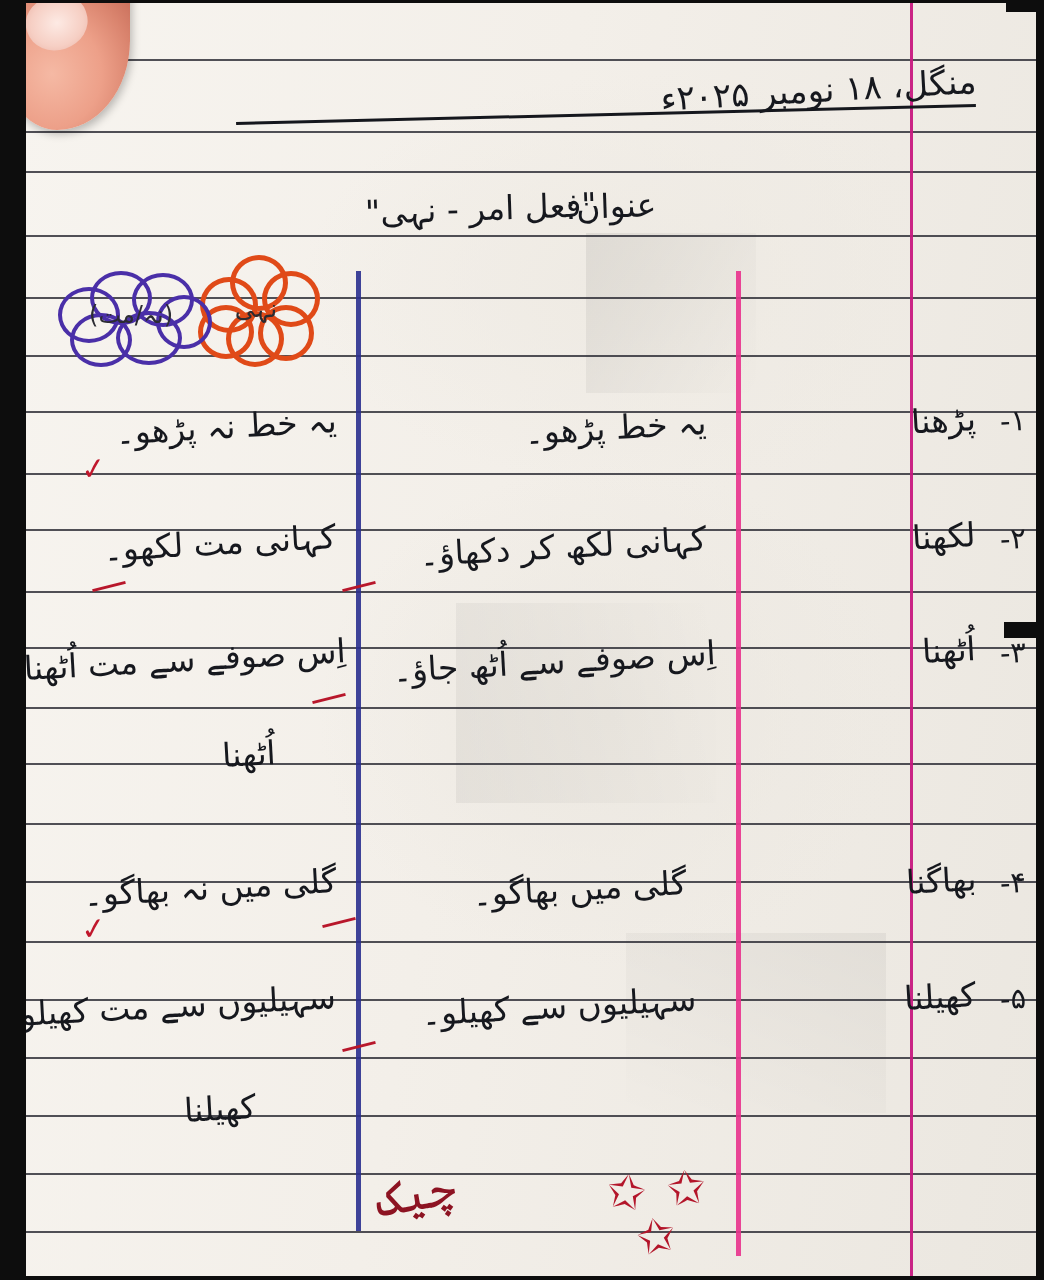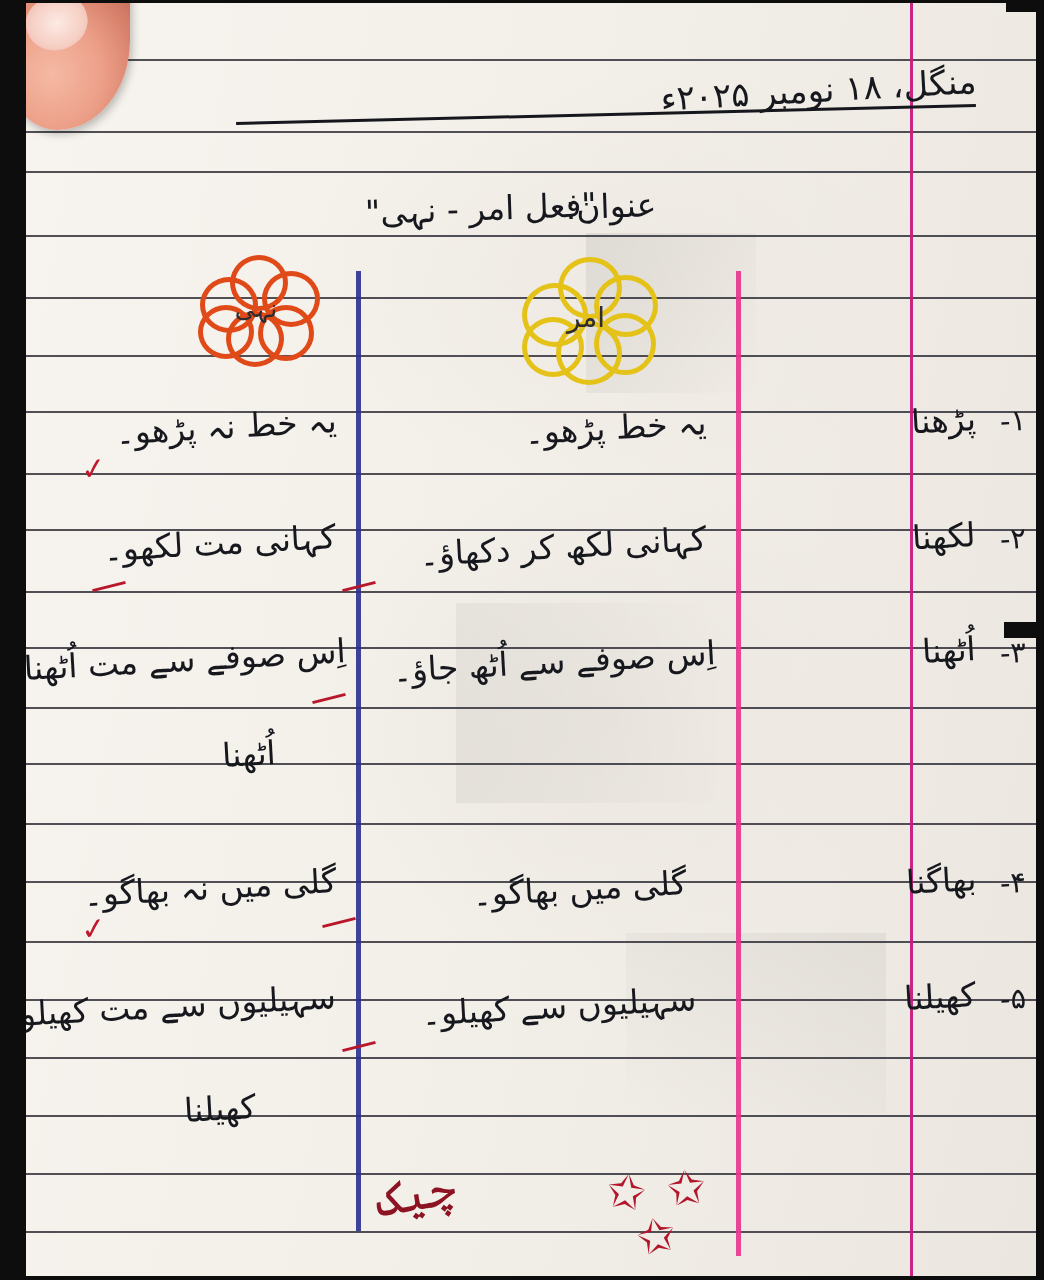--- a/index.html
+++ b/index.html
@@ -229,44 +229,44 @@
     <div class="vline magenta-mid"></div>
     <div class="vline blue-mid"></div>
 
     <div class="hw hd-date slant ink-black" style="right:60px; top:58px;">منگل، ۱۸ نومبر ۲۰۲۵ء</div>
     <div class="underline-head" style="right:60px; top:110px; width:740px;"></div>
 
     <div class="hw hd-title slant-s ink-black" style="right:380px; top:182px;">عنوان:</div>
     <div class="hw hd-title slant-s ink-black" style="right:440px; top:182px;">"فعل امر - نہی"</div>
 
 
-    <div class="flower" style="right:380px; top:252px; width:140px; height:125px;">
-      <div class="petals">
-        <span style="left:6px;  top:28px; width:56px; height:54px; border-width:5px; border-color:#e5c218;"></span>
-        <span style="left:42px; top:2px;  width:54px; height:52px; border-width:5px; border-color:#e5c218;"></span>
-        <span style="left:78px; top:20px; width:54px; height:52px; border-width:5px; border-color:#e5c218;"></span>
-        <span style="left:78px; top:58px; width:52px; height:52px; border-width:5px; border-color:#e5c218;"></span>
-        <span style="left:40px; top:66px; width:56px; height:54px; border-width:5px; border-color:#e5c218;"></span>
-        <span style="left:6px;  top:62px; width:52px; height:50px; border-width:5px; border-color:#e5c218;"></span>
-      </div>
-      <div class="label" style="color:#2b2b30;">امر</div>
-    </div>
 
     <div class="flower" style="right:720px; top:250px; width:120px; height:110px;">
       <div class="petals">
         <span style="left:4px;  top:24px; width:48px; height:46px; border-width:5px; border-color:#e04a18;"></span>
         <span style="left:34px; top:2px;  width:48px; height:46px; border-width:5px; border-color:#e04a18;"></span>
         <span style="left:66px; top:18px; width:48px; height:46px; border-width:5px; border-color:#e04a18;"></span>
         <span style="left:62px; top:52px; width:46px; height:46px; border-width:5px; border-color:#e04a18;"></span>
         <span style="left:30px; top:58px; width:48px; height:46px; border-width:5px; border-color:#e04a18;"></span>
         <span style="left:2px;  top:52px; width:46px; height:44px; border-width:5px; border-color:#e04a18;"></span>
       </div>
       <div class="label" style="color:#2b2b30; font-size:25px;">نہی</div>
     </div>
 
+    <div class="flower" style="right:830px; top:258px; width:150px; height:108px;">
+      <div class="petals">
+        <span style="left:2px;   top:26px; width:54px; height:48px; border-width:4px; border-color:#4a2fa8;"></span>
+        <span style="left:34px;  top:10px; width:54px; height:46px; border-width:4px; border-color:#4a2fa8;"></span>
+        <span style="left:76px;  top:12px; width:54px; height:46px; border-width:4px; border-color:#4a2fa8;"></span>
+        <span style="left:100px; top:34px; width:48px; height:46px; border-width:4px; border-color:#4a2fa8;"></span>
+        <span style="left:60px;  top:50px; width:58px; height:46px; border-width:4px; border-color:#4a2fa8;"></span>
+        <span style="left:14px;  top:52px; width:54px; height:46px; border-width:4px; border-color:#4a2fa8;"></span>
+      </div>
+      <div class="label" style="color:#2c2c33; font-size:24px;">(نہ/مت)</div>
+    </div>
 
     <div class="hw row-num slant ink-black" style="right:10px; top:400px;">۱-</div>
     <div class="hw row-text slant ink-black" style="right:60px; top:396px;">پڑھنا</div>
     <div class="hw row-text slant ink-black" style="right:330px; top:400px;">یہ خط پڑھو۔</div>
     <div class="hw row-text slant ink-black" style="right:700px; top:398px;">یہ خط نہ پڑھو۔</div>
     <div class="tick" style="right:930px; top:448px;">✓</div>
 
     <div class="hw row-num slant ink-black" style="right:10px; top:518px;">۲-</div>
     <div class="hw row-text slant ink-black" style="right:60px; top:512px;">لکھنا</div>
     <div class="hw row-text slant ink-black" style="right:330px; top:516px;">کہانی لکھ کر دکھاؤ۔</div>

